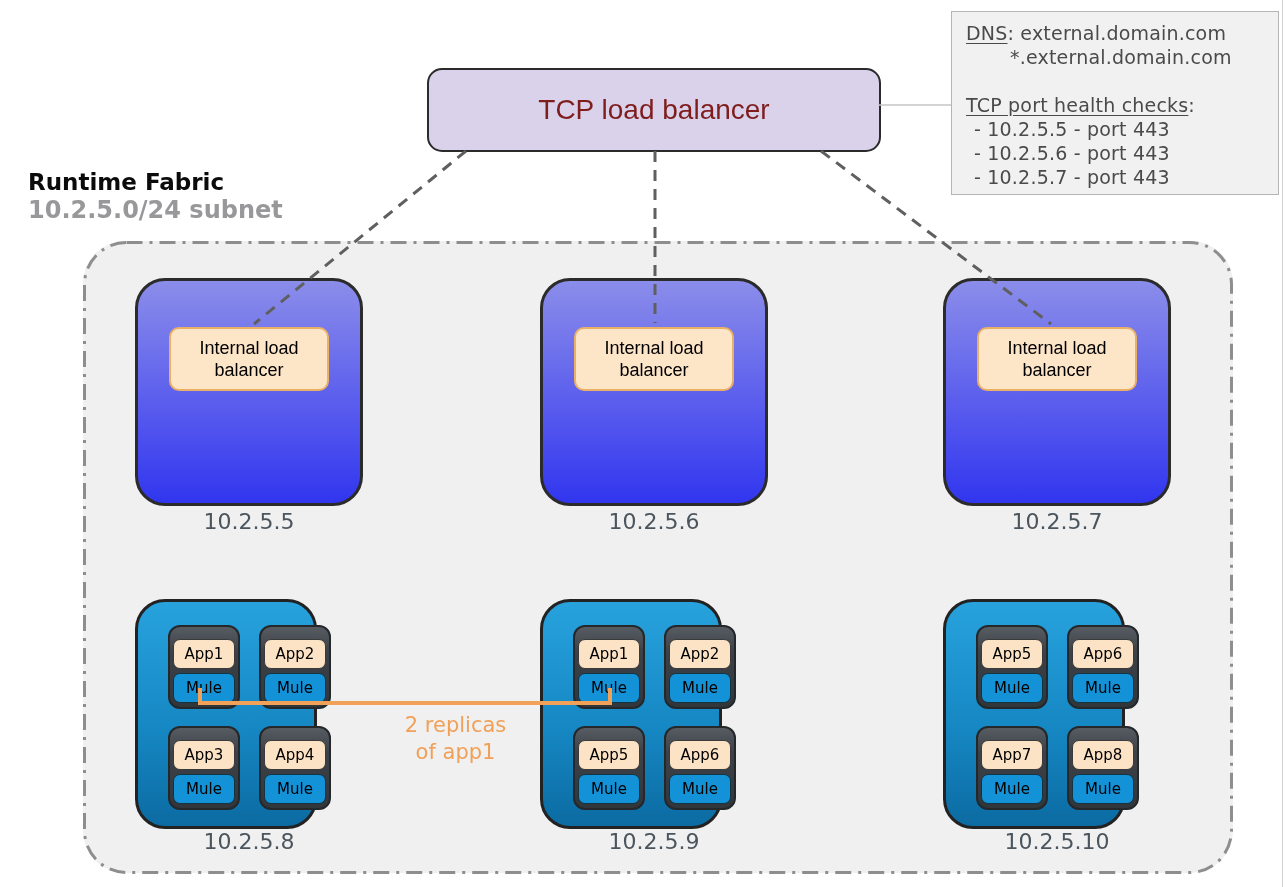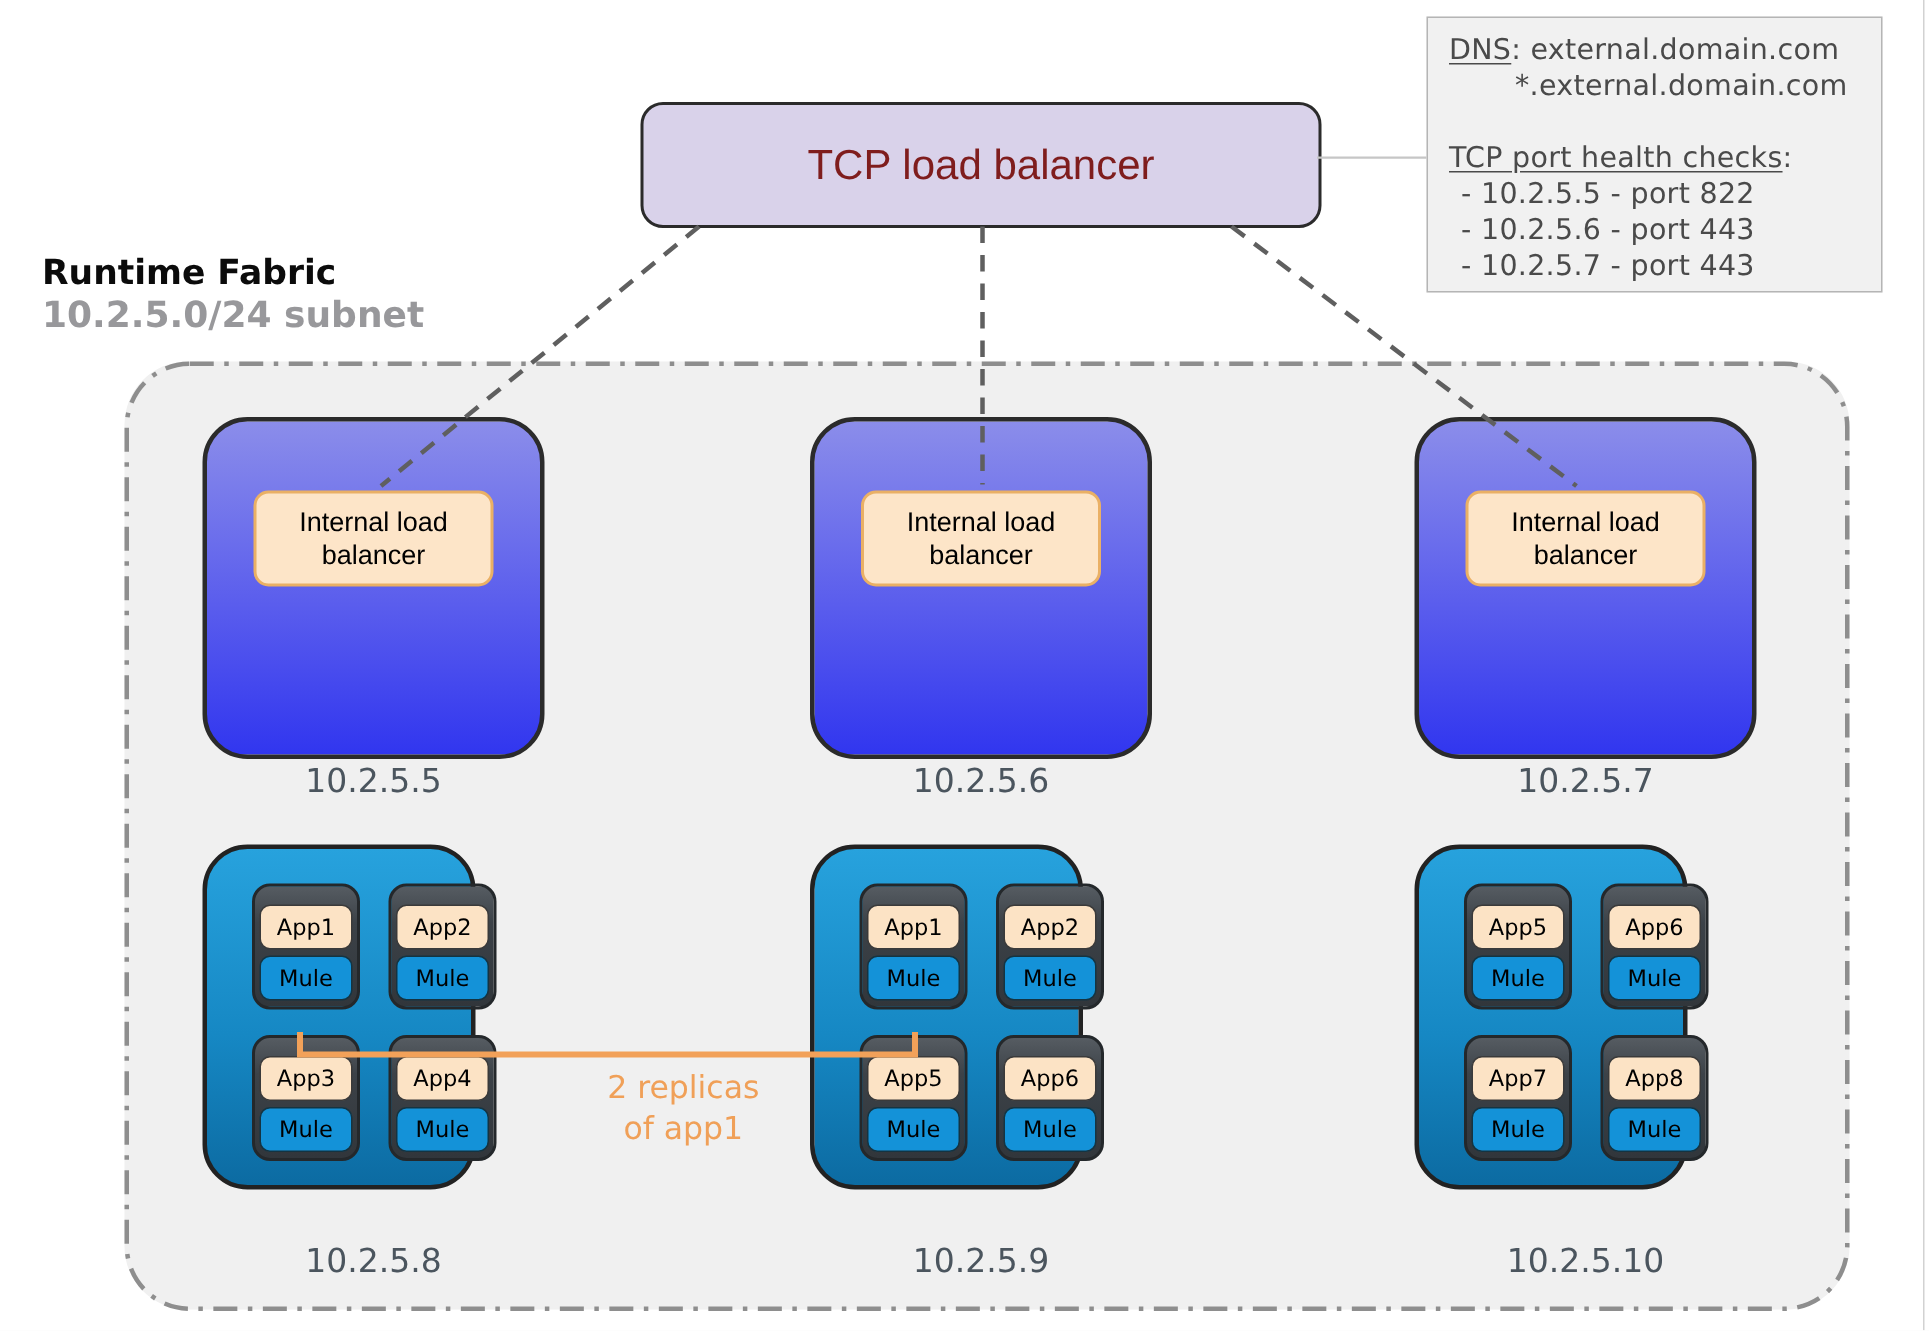--- a/index.html
+++ b/index.html
@@ -9,21 +9,21 @@
   }
   
   .tcp-lb{
     position:absolute;left:427px;top:68px;width:450px;height:80px;
     background:#d9d2ea;border:2px solid #2b2b2b;border-radius:15px;
     display:flex;align-items:center;justify-content:center;z-index:3;
     font-family:"Liberation Sans",sans-serif;font-size:28px;color:#7f1d1d;
   }
   
   .callout{
-    position:absolute;left:951px;top:11px;width:304px;height:184px;
+    position:absolute;left:951px;top:11px;width:328px;height:184px;
     background:#f1f1f1;border:1px solid #b5b5b5;box-sizing:border-box;
     padding:9px 0 0 14px;z-index:3;
     font-size:19px;line-height:24px;color:#4a4a4a;letter-spacing:.2px;
   }
   .co-line{white-space:pre;}
   .co-indent{padding-left:44px;}
   .co-check{padding-left:8px;}
   .co-spacer{height:24px;}
   .u{text-decoration:underline;text-underline-offset:3px;}
   
@@ -44,21 +44,21 @@
   .ilb-chip{
     position:absolute;left:50%;top:46px;transform:translateX(-50%);
     width:160px;height:64px;box-sizing:border-box;
     background:#fde5c8;border:2.5px solid #eab065;border-radius:10px;
     display:flex;align-items:center;justify-content:center;text-align:center;
     font-family:"Liberation Sans",sans-serif;font-size:18px;line-height:22px;color:#000;
     padding:0 16px;
   }
   
   .worker-node{
-    position:absolute;top:563px;width:182px;height:230px;box-sizing:border-box;
+    position:absolute;top:599px;width:182px;height:230px;box-sizing:border-box;
     background:linear-gradient(180deg,#27a2dd 0%,#1688c4 55%,#0c6ba2 100%);
     border:3px solid #222;border-radius:30px;z-index:2;
   }
   .app-box{
     position:absolute;width:72px;height:84px;box-sizing:border-box;
     background:linear-gradient(180deg,#565c62 0%,#3c4248 30%,#31363b 100%);
     border:2px solid #24282b;border-radius:12px;
     display:flex;flex-direction:column;align-items:center;padding-top:12px;
   }
   .app-tile,.mule-tile{
@@ -93,21 +93,21 @@
 
   <div class="tcp-lb">
     <span>TCP load balancer</span>
   </div>
 
   <div class="callout">
     <div class="co-line"><span class="u">DNS</span><span>: external.domain.com</span></div>
     <div class="co-line co-indent">*.external.domain.com</div>
     <div class="co-spacer"></div>
     <div class="co-line"><span class="u">TCP port health checks</span><span>:</span></div>
-    <div class="co-line co-check">- 10.2.5.5 - port 822</div>
+    <div class="co-line co-check">- 10.2.5.5 - port 443</div>
     <div class="co-line co-check">- 10.2.5.6 - port 443</div>
     <div class="co-line co-check">- 10.2.5.7 - port 443</div>
   </div>
 
   <div class="fabric-label">
     <div class="fabric-title">Runtime Fabric</div>
     <div class="fabric-subnet">10.2.5.0/24 subnet</div>
   </div>
 
   <div class="fabric"></div>

